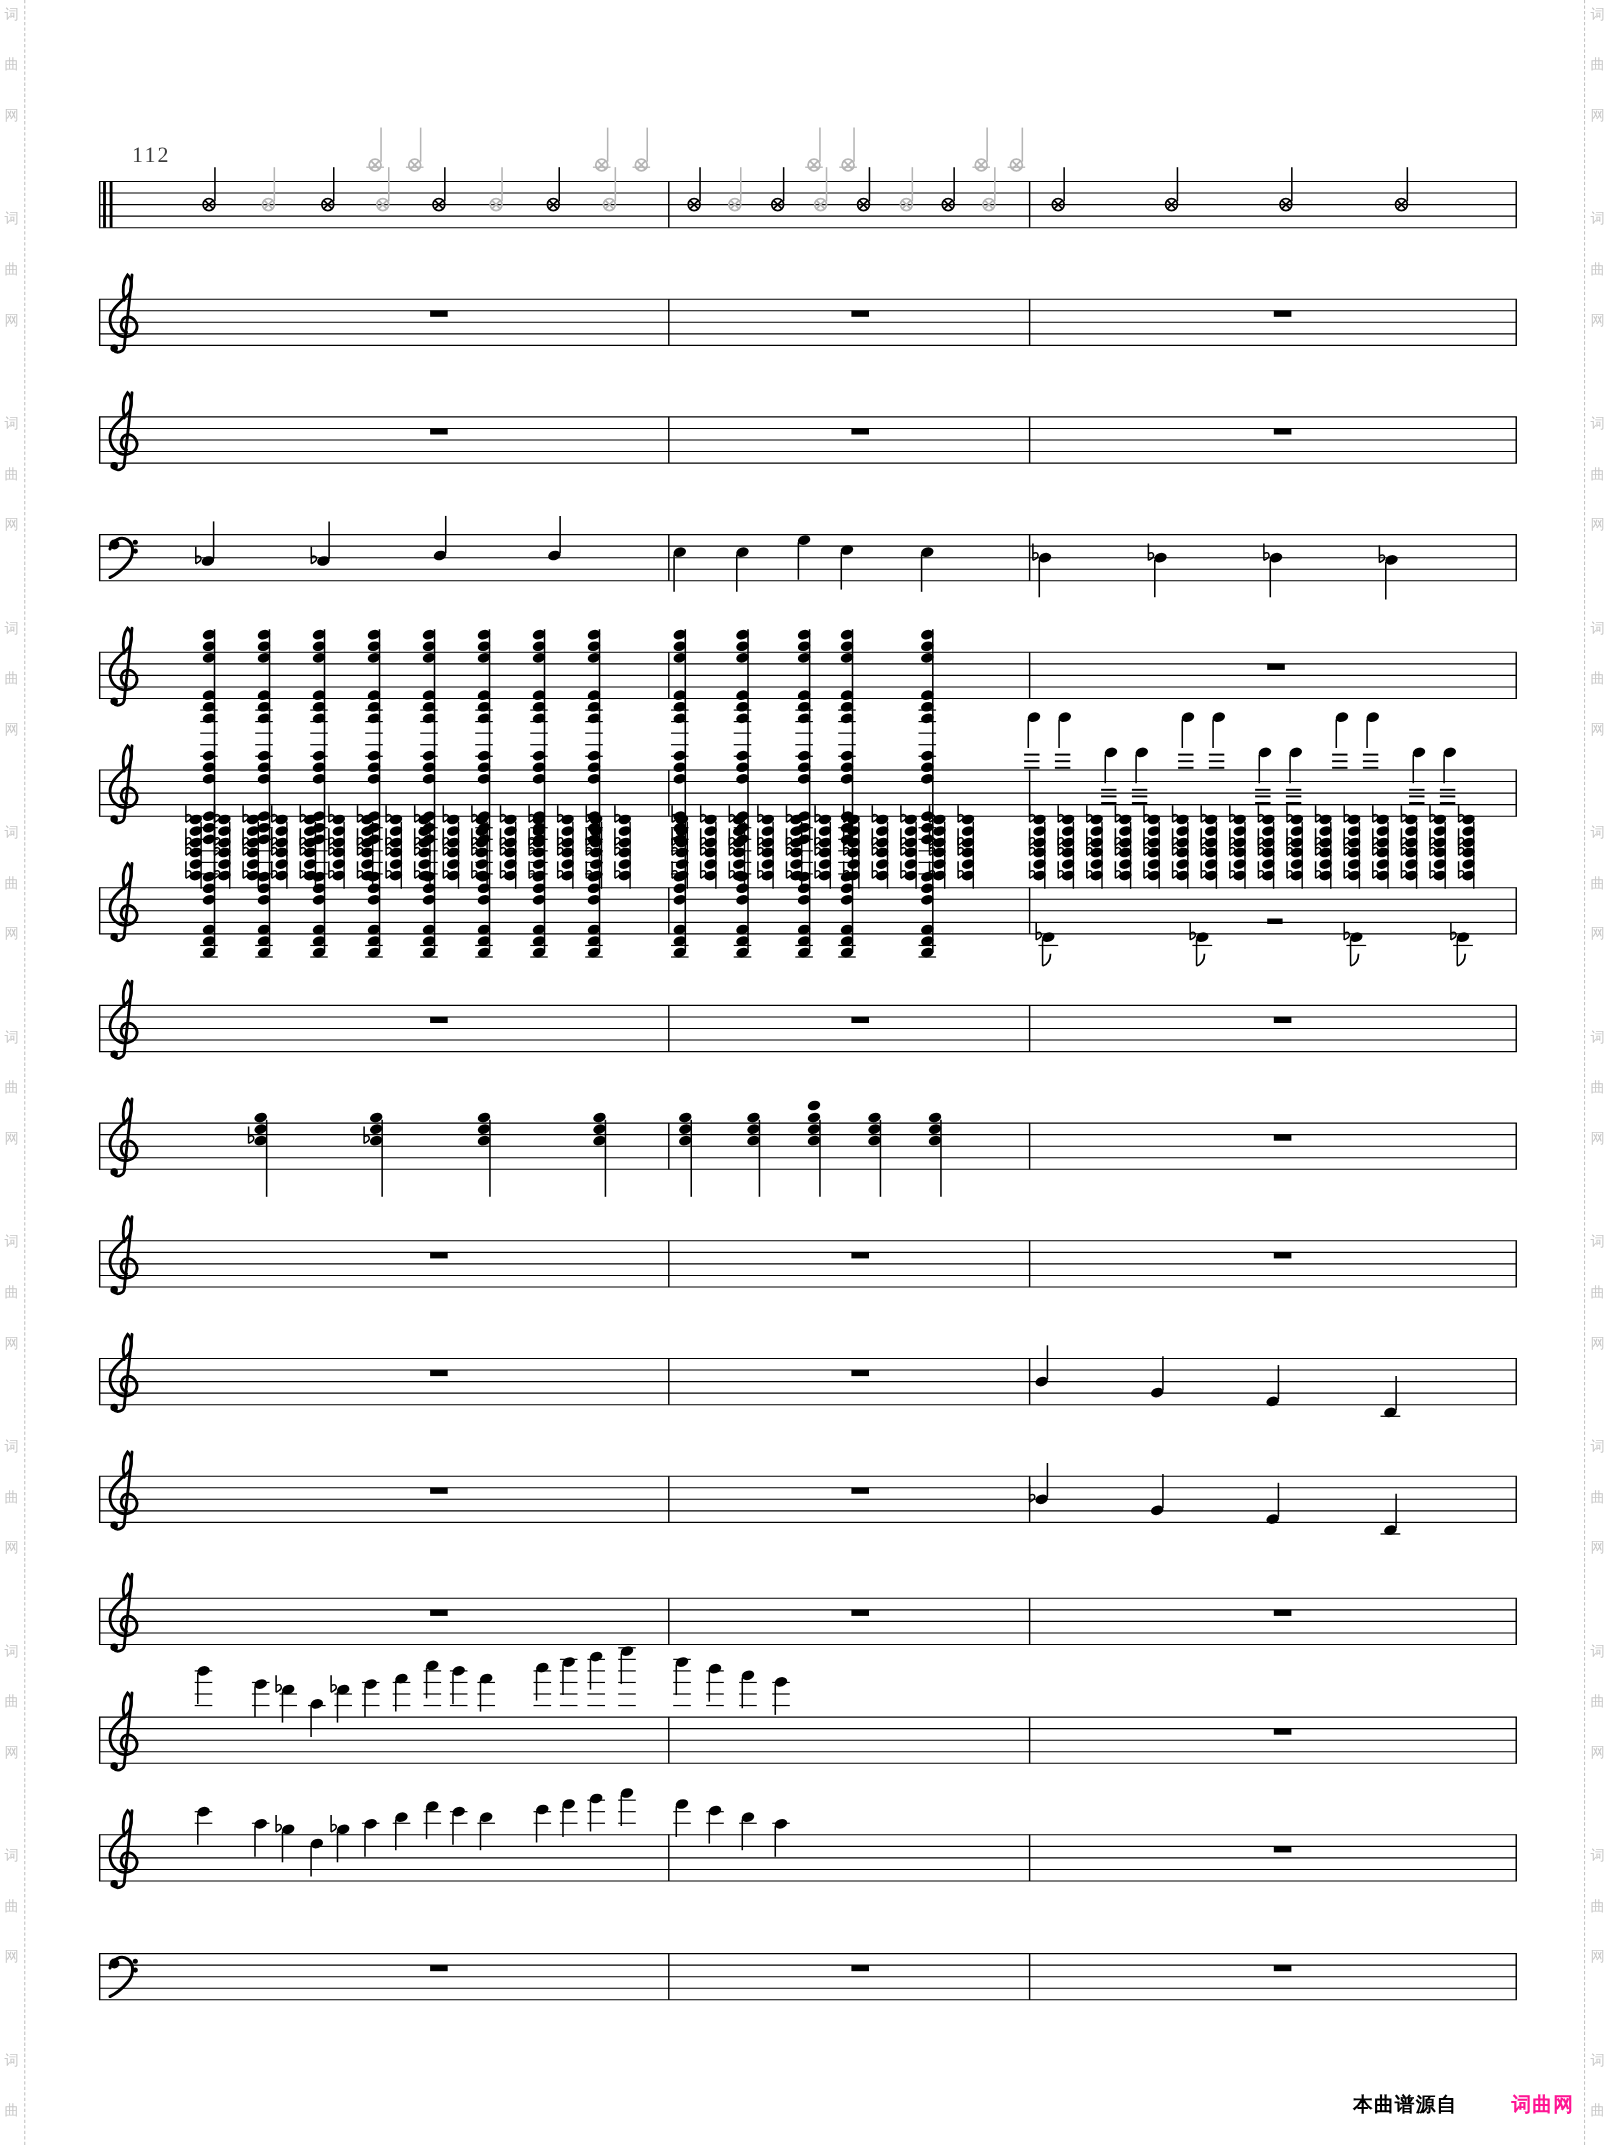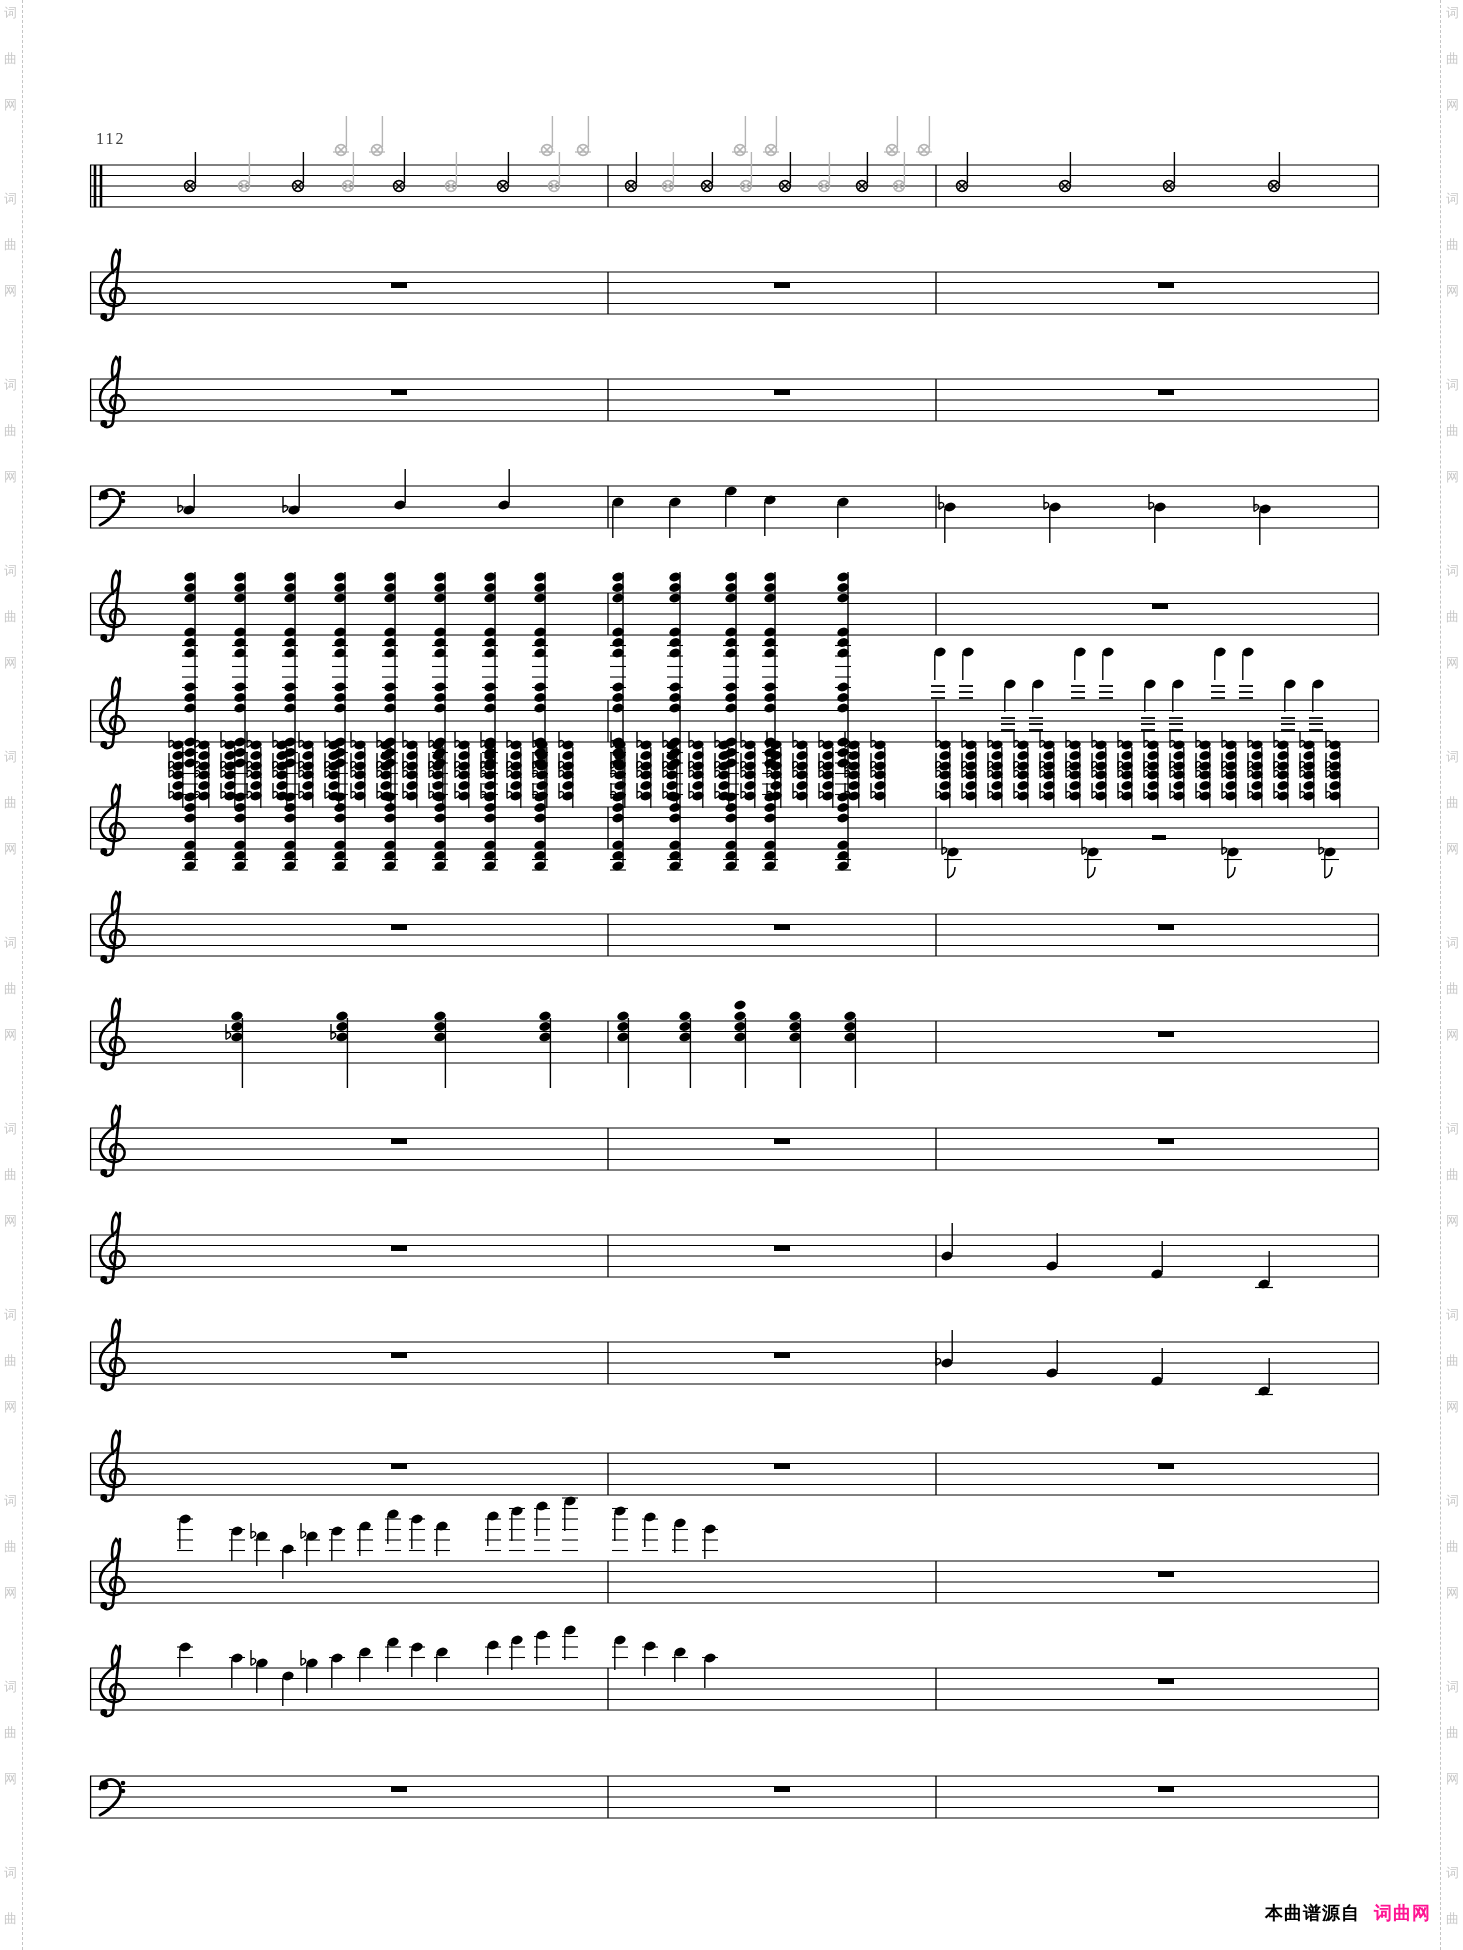--- a/index.html
+++ b/index.html
@@ -1,19 +1,19 @@
 <!DOCTYPE html>
 <html><head>
 <meta charset="utf-8">
 <style>
   html,body{margin:0;padding:0;background:#888;}
   #sheet{position:relative;width:1463px;height:1950px;background:#ffffff;overflow:hidden;
          font-family:"Liberation Sans",sans-serif;}
-  #page-number{position:absolute;left:96px;top:130px;font-family:"Liberation Serif",serif;
-         font-size:16px;letter-spacing:2px;color:#3c3c3c;}
+  #page-number{position:absolute;left:120px;top:130px;font-family:"Liberation Serif",serif;
+         font-size:20px;letter-spacing:2px;color:#3c3c3c;}
   .wm-col{position:absolute;top:0;height:1950px;width:20px;}
   .wm-char{position:absolute;font-size:13px;color:#c9c9c9;line-height:13px;}
   .wm-line{position:absolute;top:0;height:1950px;width:0;border-left:1px dashed #c4c4c4;}
   #score-svg{position:absolute;left:0;top:0;}
   #footer{position:absolute;top:1901px;left:0;width:1463px;height:26px;font-size:18px;font-weight:bold;}
   #footer-source{position:absolute;left:1230px;letter-spacing:1px;color:#000;}
   #footer-site{position:absolute;left:1374px;letter-spacing:1px;}
 </style>
 </head>
 <body>
@@ -1842,16 +1842,16 @@
         <path d="M 1319,839 L 1319,854.5 M 1319,848.5 C 1323.5,845.5 1325.5,850.5 1321.5,853 L 1319,854.5" fill="none" stroke="#000000" stroke-width="1.4"></path>
         <ellipse cx="1330" cy="852" rx="5.8" ry="4.2" transform="rotate(-18 1330 852)" fill="#000000"></ellipse>
         <line x1="1324.8" y1="854" x2="1324.8" y2="878" stroke="#000000" stroke-width="1.4"></line>
         <path d="M 1324.8,878 Q 1332,876 1332,867" fill="none" stroke="#000000" stroke-width="1.6"></path>
         <line x1="1321" y1="859.5" x2="1339" y2="859.5" stroke="#000000" stroke-width="1.1"></line>
         <rect x="1152" y="835" width="14" height="5" fill="#000000"></rect>
       </g>
     </svg>
 
   <div id="footer">
-    <span id="footer-source" style="color: rgb(0, 0, 0); margin-left: 35px;">本曲谱源自</span>
+    <span id="footer-source" style="color: rgb(0, 0, 0);">本曲谱源自</span>
     <span id="footer-site" style="color: rgb(255, 20, 147);">词曲网</span>
   </div>
 </div>
 
 </body></html>

